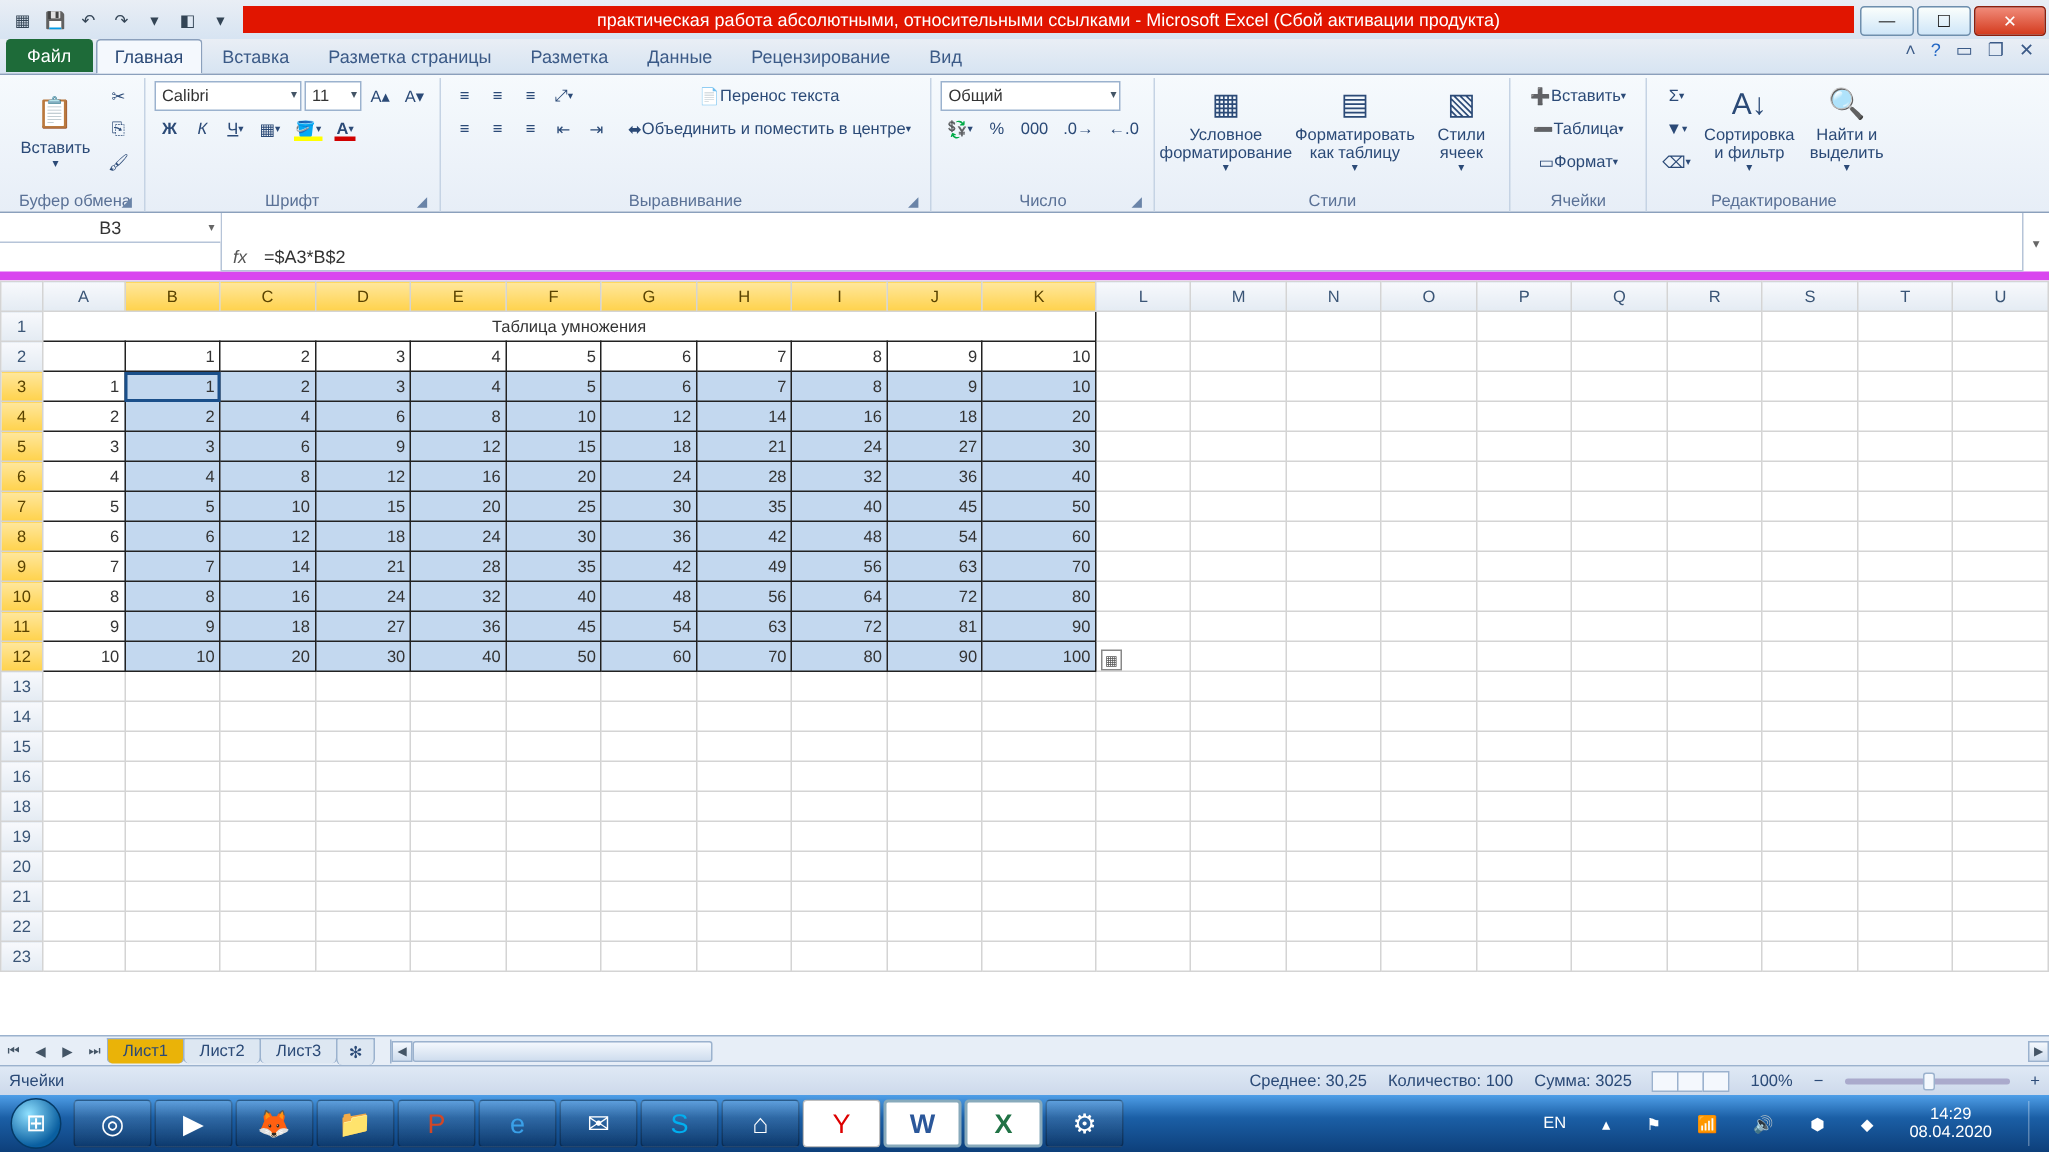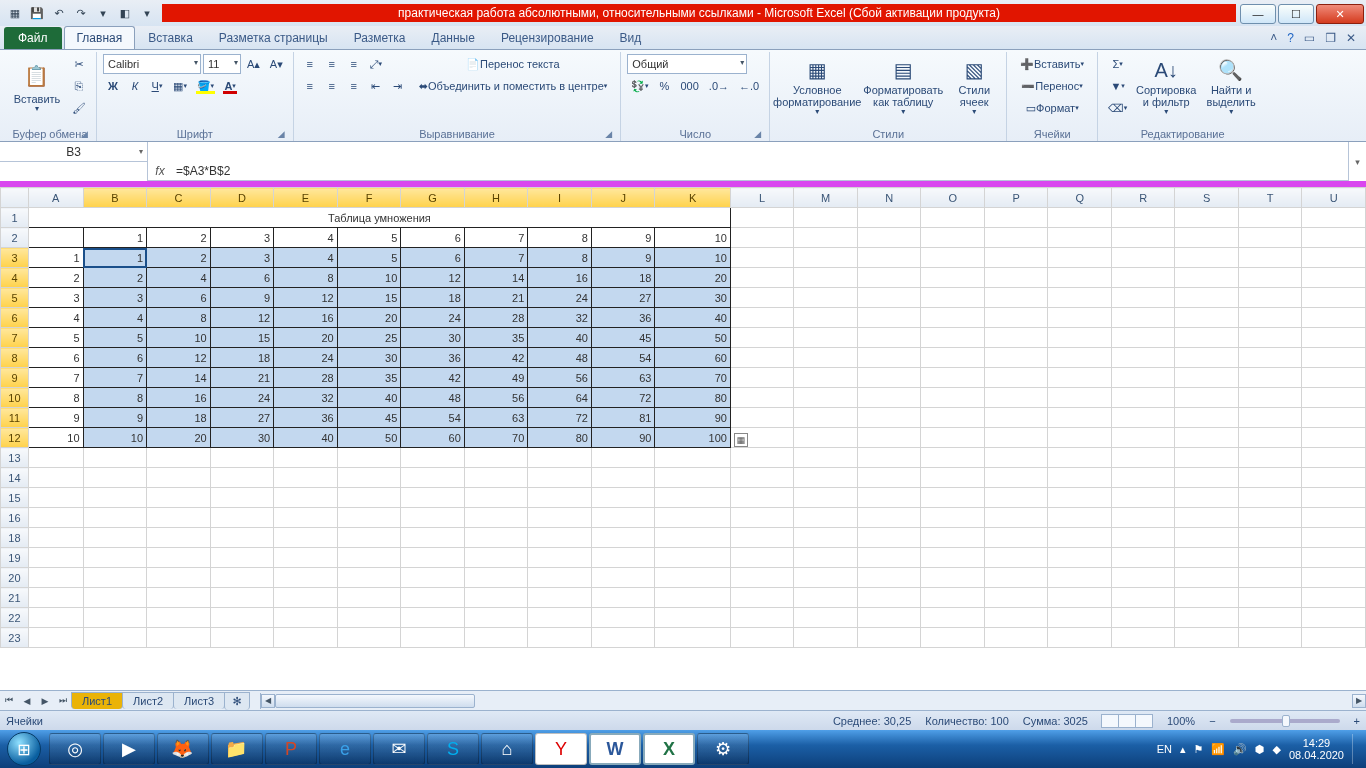--- a/index.html
+++ b/index.html
@@ -7,21 +7,21 @@
 
 .titlebar{height:26px;background:linear-gradient(#e9eef5,#d7e4f2);display:flex;align-items:center;position:relative}
 .titlebar .qat{display:flex;align-items:center;gap:4px;padding:0 6px}
 .qat .qbtn{width:18px;height:18px;display:flex;align-items:center;justify-content:center;font-size:11px;color:#345;border-radius:2px}
 .title-red{flex:1;height:18px;background:#e11500;color:#fff;font-size:12px;display:flex;align-items:center;justify-content:center;padding:0 10px;white-space:nowrap;overflow:hidden}
 .winbtns{display:flex;margin-left:4px}
 .winbtns .wb{width:36px;height:20px;border-radius:3px;margin:2px 2px 0 0;display:flex;align-items:center;justify-content:center;font-size:11px;color:#222}
 .wb.min,.wb.max{background:linear-gradient(#fafefc,#cfe6f8);border:1px solid #6e8fad}
 .wb.close{background:linear-gradient(#f08b7a,#d43b1e);border:1px solid #8c1f0d;color:#fff;width:48px}
 
-.ribtabs{height:24px;background:linear-gradient(#e9eef5,#d7e4f2);display:flex;align-items:center;padding-left:4px;border-bottom:1px solid #8ba0bc}
+.ribtabs{height:24px;background:linear-gradient(#e9eef5,#d7e4f2);display:flex;align-items:flex-start;padding-left:4px;border-bottom:1px solid #8ba0bc}
 .ribtabs .ftab{background:#1e6b39;color:#fff;padding:4px 14px;border-radius:3px 3px 0 0;margin-right:2px;font-size:12px}
 .ribtabs .tab{padding:4px 12px;font-size:12px;color:#3b5a87;border:1px solid transparent;border-bottom:none;cursor:default}
 .ribtabs .tab.active{background:#f4f8fd;border-color:#8ba0bc;border-radius:3px 3px 0 0;color:#2b4a77}
 .ribtabs .spacer{flex:1}
 .ribtabs .help{display:flex;gap:10px;padding-right:10px;color:#3b5a87;font-size:12px}
 
 .ribbon{height:92px;background:linear-gradient(#f6fafd,#e7eef7);border-bottom:1px solid #8ba0bc;display:flex;padding:2px 4px 0 4px}
 .group{border-right:1px solid #c5d3e4;padding:2px 6px 0 6px;display:flex;flex-direction:column;justify-content:space-between}
 .group .gbody{display:flex;align-items:flex-start;gap:4px}
 .group .glabel{text-align:center;font-size:11px;color:#5a7196;padding:1px 0;position:relative}
@@ -67,21 +67,21 @@
 .status{height:20px;background:linear-gradient(#dfe9f5,#cdd9eb);border-top:1px solid #9bb2ce;display:flex;align-items:center;font-size:11px;color:#2b4a77;padding:0 6px;gap:14px}
 .status .sp{flex:1}
 .viewbtn{width:18px;height:14px;border:1px solid #9bb2ce;background:#f4f8fd;margin-left:-1px}
 .zslider{width:110px;height:4px;background:#aac;position:relative;border-radius:2px}
 .zslider .zh{position:absolute;left:52px;top:-4px;width:8px;height:12px;background:#f4f8fd;border:1px solid #9bb2ce;border-radius:2px}
 
 .taskbar{height:38px;background:linear-gradient(#4f9fe8,#1b5fa6 40%,#0d3f7a);display:flex;align-items:center;padding-right:6px}
 .startorb{width:48px;height:38px;display:flex;align-items:center;justify-content:center}
 .startorb .orb{width:34px;height:34px;border-radius:50%;background:radial-gradient(circle at 35% 30%,#8fe0ff,#0a5fa0 70%);border:1px solid #053a66;display:flex;align-items:center;justify-content:center;color:#fff;font-size:16px}
 .tbtn{width:52px;height:32px;margin:0 1px;border-radius:3px;display:flex;align-items:center;justify-content:center;font-size:18px;color:#fff;background:linear-gradient(rgba(255,255,255,.15),rgba(0,0,0,.15));border:1px solid rgba(0,0,0,.25)}
-.tray{margin-left:auto;display:flex;align-items:center;gap:8px;color:#fff;font-size:11px}
+.tray{margin-left:auto;display:flex;align-items:center;gap:24px;color:#fff;font-size:11px}
 .tray .clock{text-align:center;line-height:1.1}
 .autofill{position:absolute;width:14px;height:14px;border:1px solid #888;background:#fff;font-size:9px;display:flex;align-items:center;justify-content:center;color:#555}
 </style>
 </head>
 <body>
 
 <div class="titlebar">
   <div class="qat">
     <div class="qbtn">▦</div>
     <div class="qbtn">💾</div>
@@ -237,21 +237,21 @@
           <span style="font-size:8px">▾</span>
         </div>
     </div>
     <div class="glabel">Стили</div>
   </div>
 
   <div class="group">
     <div class="gbody">
       <div class="stack">
         <div class="sbtn" style="width:auto;padding:0 6px">➕ <span>Вставить</span> <span style="font-size:7px">▾</span></div>
-        <div class="sbtn" style="width:auto;padding:0 6px">➖ <span>Перенос</span> <span style="font-size:7px">▾</span></div>
+        <div class="sbtn" style="width:auto;padding:0 6px">➖ <span>Таблица</span> <span style="font-size:7px">▾</span></div>
         <div class="sbtn" style="width:auto;padding:0 6px">▭ <span>Формат</span> <span style="font-size:7px">▾</span></div>
       </div>
     </div>
     <div class="glabel">Ячейки</div>
   </div>
 
   <div class="group" style="border-right:none">
     <div class="gbody">
       <div class="stack">
         <div class="sbtn">Σ<span style="font-size:7px">▾</span></div>

